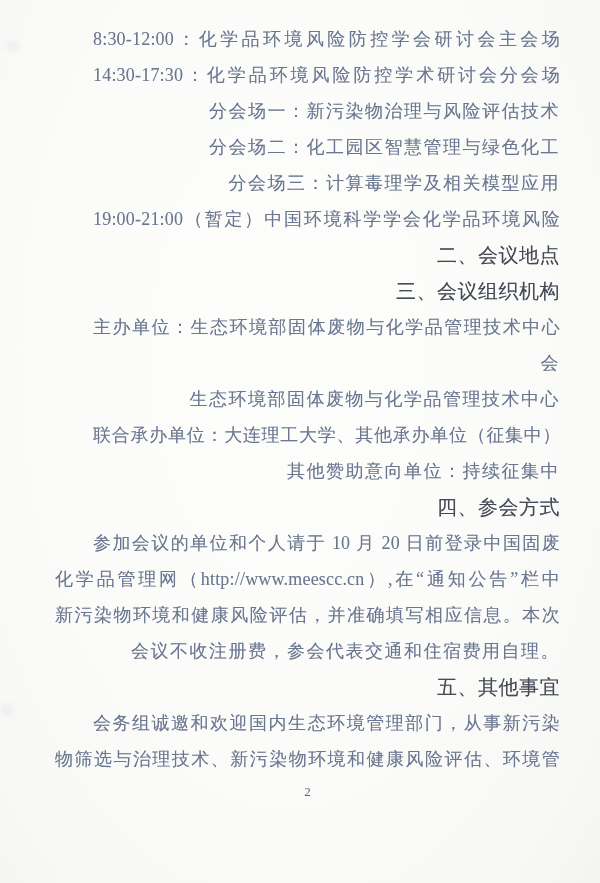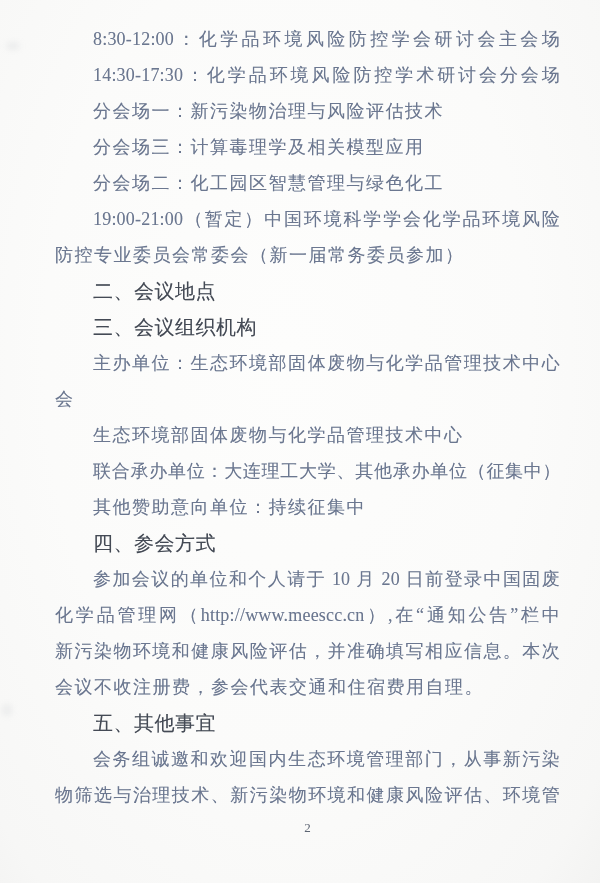--- a/index.html
+++ b/index.html
@@ -21,20 +21,21 @@
     filter: blur(0.24px);
   }
   .line {
     height: 36px;
     line-height: 36px;
     font-size: 18px;
     letter-spacing: 1.5px;
     color: #6b7790;
     white-space: nowrap;
     text-shadow: 0 0 0.6px rgba(107, 119, 144, 0.35);
+    text-align: right;
   }
   .just {
     letter-spacing: 0.2px;
     text-align: justify;
     text-align-last: justify;
     text-justify: inter-character;
   }
   .tight { letter-spacing: -0.6px; }
   .indent { text-indent: 38px; }
   .head {
@@ -68,24 +69,23 @@
 
 <div class="page">
   <div class="smudge smudge-a"></div>
   <div class="smudge smudge-b"></div>
 
   <div class="content">
 
     <div class="line indent just">8:30-12:00：化学品环境风险防控学会研讨会主会场</div>
     <div class="line indent just">14:30-17:30：化学品环境风险防控学术研讨会分会场</div>
     <div class="line indent">分会场一：新污染物治理与风险评估技术</div>
+    <div class="line indent">分会场二：化工园区智慧管理与绿色化工</div>
     <div class="line indent">分会场三：计算毒理学及相关模型应用</div>
-    <div class="line indent">分会场二：化工园区智慧管理与绿色化工</div>
     <div class="line indent just">19:00-21:00（暂定）中国环境科学学会化学品环境风险</div>
-    <div class="line">防控专业委员会常委会（新一届常务委员参加）</div>
 
     <div class="line head indent">二、会议地点</div>
 
     <div class="line head indent">三、会议组织机构</div>
     <div class="line indent just">主办单位：生态环境部固体废物与化学品管理技术中心</div>
     <div class="line">会</div>
     <div class="line indent">生态环境部固体废物与化学品管理技术中心</div>
     <div class="line indent just tight">联合承办单位：大连理工大学、其他承办单位（征集中）</div>
     <div class="line indent">其他赞助意向单位：持续征集中</div>
 

